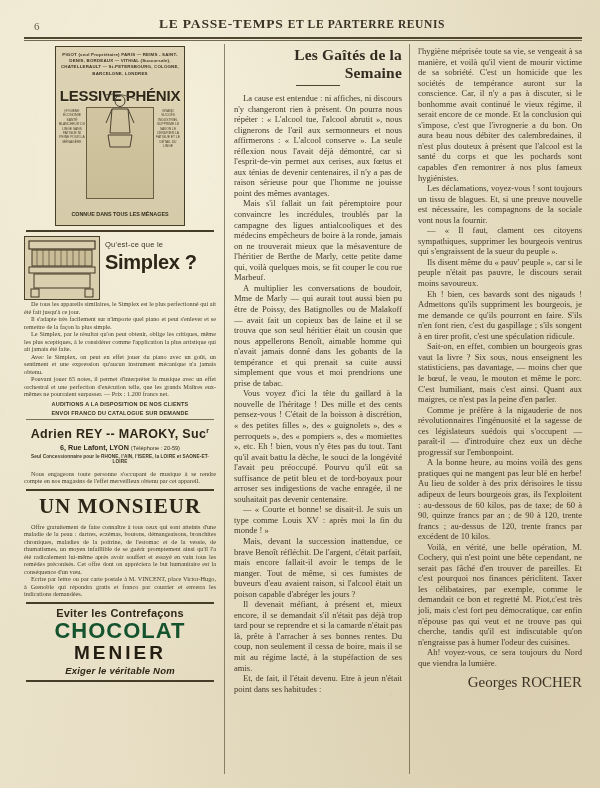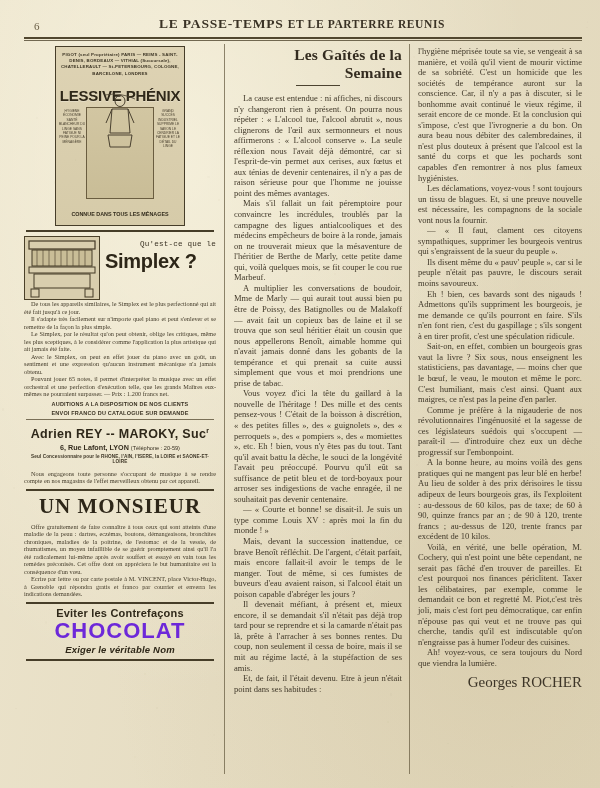--- a/index.html
+++ b/index.html
@@ -127,22 +127,22 @@
   }
 
   
   .simplex-head{display:flex;align-items:flex-start;gap:5px;margin-top:4px;}
   .piano{
     width:74px;height:62px;flex:none;position:relative;
     border:1px solid #4a4029;background:#d9ceae;
   }
   .simplex-q{flex:1;padding-top:4px;}
   .simplex-q .q1{
-    font-family:Liberation Mono, monospace;
-    font-size:7.6px;color:#3a3224;letter-spacing:.2px;text-align:right;
+    font-family:Liberation Sans, sans-serif;
+    font-size:7.6px;color:#3a3224;letter-spacing:.2px;
   }
   .simplex-q .q2{
     font-family:"Liberation Sans", sans-serif;
     font-weight:bold;font-size:20px;color:#2d2618;
     letter-spacing:-.3px;line-height:22px;margin-top:2px;
   }
   p.adtxt{
     margin:0;font-size:6.25px;line-height:7.5px;
     text-align:justify;text-indent:7px;color:#413928;
     font-family:"Liberation Serif", serif;
@@ -178,21 +178,21 @@
   }
   .monsieur .sc{font-variant:small-caps;}
 
   .choco-wrap{text-align:center;margin-top:2px;}
   .choco-top{
     font-family:"Liberation Sans", sans-serif;font-weight:bold;
     font-size:11px;color:#2f2819;letter-spacing:.2px;
   }
   .choco-1{
     font-family:"Liberation Sans", sans-serif;font-weight:bold;
-    font-size:22px;color:#6d28d9;letter-spacing:1px;line-height:23px;
+    font-size:22px;color:#14532d;letter-spacing:1px;line-height:23px;
   }
   .choco-2{
     font-family:"Liberation Sans", sans-serif;font-weight:bold;
     font-size:19px;color:#241e12;letter-spacing:3px;line-height:21px;
   }
   .choco-3{
     font-family:"Liberation Sans", sans-serif;font-weight:bold;
     font-size:9.5px;color:#2f2819;letter-spacing:.2px;margin-top:2px;font-style:italic;
   }
   .hr-heavy{height:2px;background:#463d28;margin:4px 2px 3px;}
@@ -297,20 +297,21 @@
       <div class="monsieur"><span class="sc">UN MONSIEUR</span></div>
       <p class="adtxt">Offre gratuitement de faire connaître à tous ceux qui sont atteints d'une maladie de la peau : dartres, eczémas, boutons, démangeaisons, bronchites chroniques, maladies de la poitrine, de l'estomac et de la vessie, de rhumatismes, un moyen infaillible de se guérir promptement ainsi qu'il l'a été radicalement lui-même après avoir souffert et essayé en vain tous les remèdes préconisés. Cet offre dont on appréciera le but humanitaire est la conséquence d'un vœu.</p>
       <p class="adtxt">Ecrire par lettre ou par carte postale à M. VINCENT, place Victor-Hugo, à Grenoble qui répondra gratis et franco par courrier et enverra les indications demandées.</p>
     </div>
 
     <div class="hr-heavy"></div>
 
     <div class="ad choco-wrap">
       <div class="choco-top">Eviter les Contrefaçons</div>
       <div class="choco-1">CHOCOLAT</div>
+      <div class="choco-2">MENIER</div>
       <div class="choco-3">Exiger le véritable Nom</div>
       <div class="hr-heavy" style="margin-top:4px"></div>
     </div>
 
   </div>
 
   <div class="col col-mid">
     <h1 class="art-title">Les Gaîtés de la Semaine</h1>
     <div class="art-rule"></div>
 

